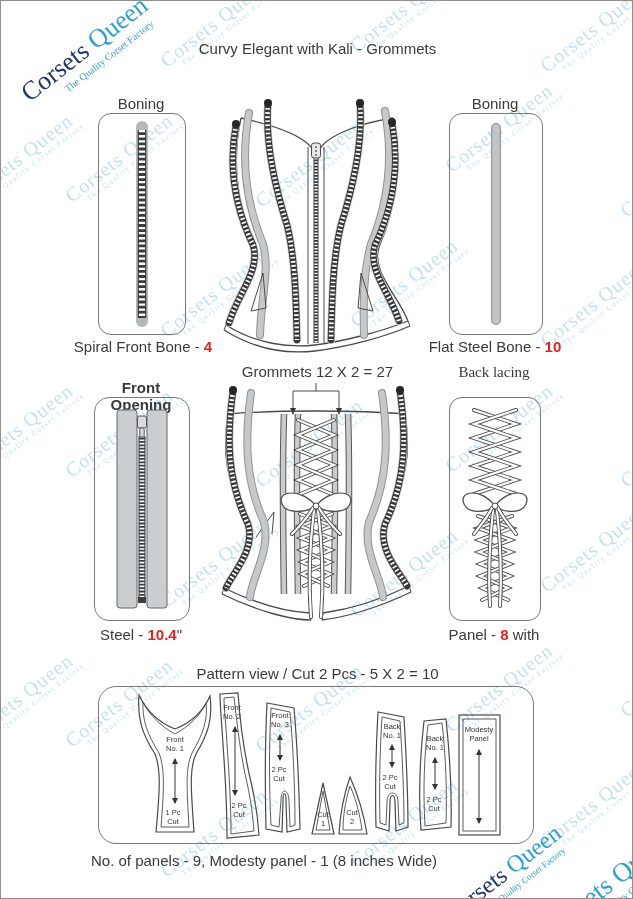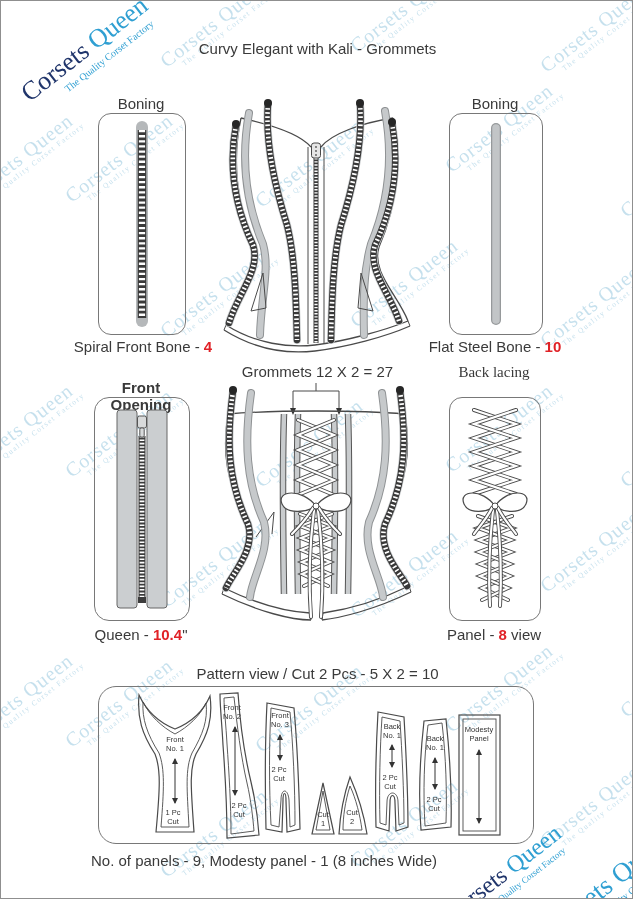--- a/index.html
+++ b/index.html
@@ -237,21 +237,21 @@
     <svg width="94" height="222" viewBox="0 0 94 222">
       <rect x="22" y="12" width="20" height="198" rx="3" fill="#cbced0" stroke="#666"></rect>
       <rect x="52" y="12" width="20" height="198" rx="3" fill="#cbced0" stroke="#666"></rect>
       <line x1="47" y1="38" x2="47" y2="200" stroke="#3c3c3c" stroke-width="7"></line>
       <line x1="47" y1="38" x2="47" y2="200" stroke="#fff" stroke-width="4.8" stroke-dasharray="1.6 1.8"></line>
       <rect x="42.5" y="18" width="9" height="12" rx="2" fill="#d8dadb" stroke="#555"></rect>
       <rect x="44.8" y="30" width="4.4" height="9" rx="1.5" fill="#d8dadb" stroke="#555"></rect>
       <rect x="43" y="199" width="8" height="6" fill="#3c3c3c"></rect>
     </svg>
   </div>
-  <div class="abs ctr t15" style="left:60px;top:625px;width:160px;"><span>Queen - </span><span class="red">10.4</span><span>"</span></div>
+  <div class="abs ctr t15" style="left:60px;top:625px;width:160px;"><span>Steel - </span><span class="red">10.4</span><span>"</span></div>
 
   <svg class="abs" style="left:213px;top:381px;" width="205" height="242" viewBox="0 0 205 242">
     <path class="thin" d="M102,1 L102,9 M79,9 L125,9 M79,9 L79,27 M125,9 L125,27"></path>
     <polygon class="ah" points="76,26 82,26 79,33"></polygon>
       <polygon class="ah" points="122,26 128,26 125,33"></polygon>
     <path class="ol" d="M14,32 C60,28 145,28 191,32"></path>
     <path class="ol" d="M14,32 C8,70 12,100 34,142 C42,166 14,192 10,208"></path>
     <path class="ol" d="M191,32 C197,70 193,100 171,142 C163,166 191,192 195,206"></path>
     <path class="ol" d="M10,206 C45,223 75,230 96,231"></path>
     <path class="ol" d="M8,212 C45,230 78,238 97,238"></path>
@@ -321,21 +321,21 @@
       <path class="li" d="M47,112 C50,140 52,175 50,208"></path>
       <path class="loop" d="M45,108 C32,90 8,92 14,106 C19,117 38,114 45,108 Z"></path>
       <path class="loop" d="M45,108 C58,90 82,92 76,106 C71,117 52,114 45,108 Z"></path>
       <path class="lo" d="M42,110 C36,122 28,130 24,136"></path>
       <path class="li" d="M42,110 C36,122 28,130 24,136"></path>
       <path class="lo" d="M48,110 C54,122 62,130 66,136"></path>
       <path class="li" d="M48,110 C54,122 62,130 66,136"></path>
       <circle cx="45" cy="108" r="3" fill="#fff" stroke="#4a4a4a"></circle>
     </svg>
   </div>
-  <div class="abs ctr t15" style="left:413px;top:625px;width:160px;"><span>Panel - </span><span class="red">8</span><span> view</span></div>
+  <div class="abs ctr t15" style="left:413px;top:625px;width:160px;"><span>Panel - </span><span class="red">8</span><span> with</span></div>
 
   <div class="abs ctr t15" style="left:0;top:664px;width:633px;">Pattern view / Cut 2 Pcs - 5 X 2 = 10</div>
   <div class="box" style="left:97px;top:685px;width:434px;height:156px;border-radius:18px;">
     <svg width="434" height="156" viewBox="0 0 434 156">
 
       <path class="po" d="M40,8 C48,25 61,36 76,42 C91,36 104,25 111,9 C114,32 109,47 97,67 C90,82 92,102 95,145 L57,145 C61,102 62,82 56,67 C43,47 38,31 40,8 Z"></path>
       <path class="pi" d="M44,15 C51,29 63,40 76,47 C89,40 101,29 107,16 C109,33 104,47 93,66 C86,82 88,102 90,140 L62,140 C65,102 66,82 60,66 C48,47 43,32 44,15 Z"></path>
       <text class="pt" x="76" y="55">Front</text>
       <text class="pt" x="76" y="64">No. 1</text>
       <line class="ar" x1="76" y1="72" x2="76" y2="116"></line>

